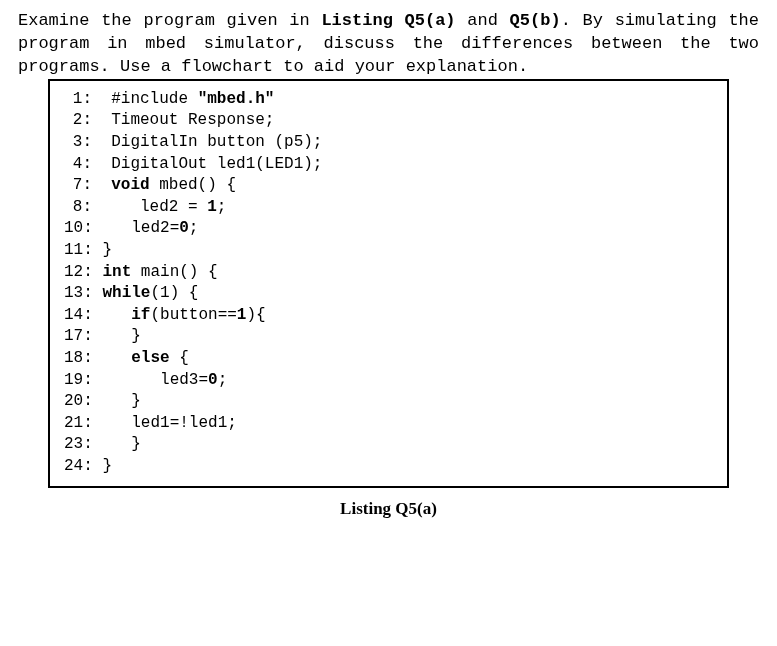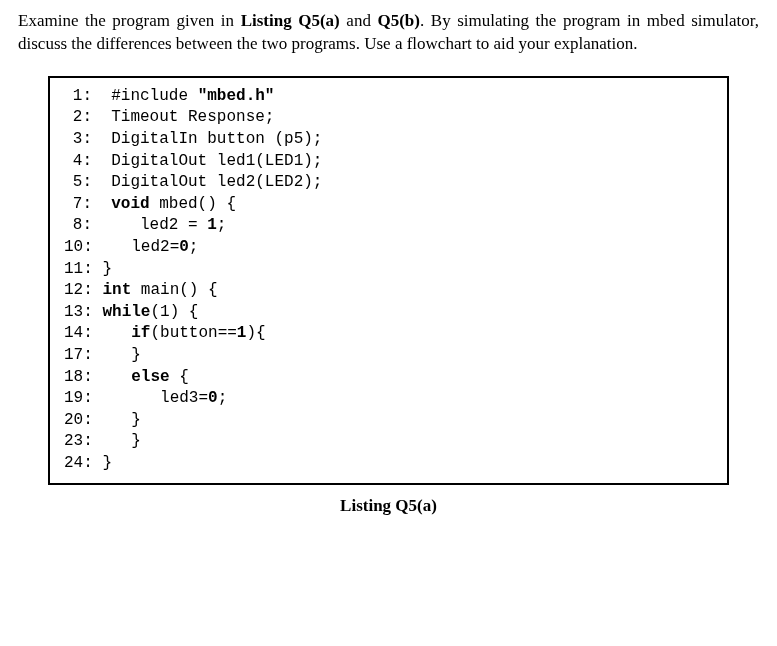--- a/index.html
+++ b/index.html
@@ -12,21 +12,21 @@
       background: #ffffff;
       width: 777px;
       height: 646px;
       padding: 10px 18px;
       font-size: 17px;
       line-height: 1.35;
       color: #000;
     }
     .question-text {
       text-align: justify;
-      margin-bottom: 20px;
+      font-family: Liberation Mono, monospace;
     }
     .bold {
       font-weight: bold;
     }
     .code-box {
       border: 2px solid #000;
       margin-left: 30px;
       margin-right: 30px;
       padding: 8px 14px;
       background: #fff;
@@ -60,30 +60,30 @@
 <div class="question-text">
   <span>Examine the program given in </span><span class="bold">Listing Q5(a)</span><span> and </span><span class="bold">Q5(b)</span><span>. By simulating the program in mbed simulator, discuss the differences between the two programs. Use a flowchart to aid your explanation.</span>
 </div>
 
 <div class="code-box">
   <div id="code-container">
       <div class="code-line"><span class="code-ln">1:</span><span>  #include </span><span class="code-kw">"mbed.h"</span><span></span></div>
       <div class="code-line"><span class="code-ln">2:</span><span>  Timeout Response;</span><span></span><span></span></div>
       <div class="code-line"><span class="code-ln">3:</span><span>  DigitalIn button (p5);</span><span></span><span></span></div>
       <div class="code-line"><span class="code-ln">4:</span><span>  DigitalOut led1(LED1);</span><span></span><span></span></div>
-      <div class="code-line"><span class="code-ln">5:</span><span>  DigitalOut led2(LED2);</span><span></span><span></span></div>
       <div class="code-line"><span class="code-ln">7:</span><span>  </span><span class="code-kw">void</span><span> mbed() {</span></div>
       <div class="code-line"><span class="code-ln">8:</span><span>     led2 = </span><span class="code-kw">1</span><span>;</span></div>
       <div class="code-line"><span class="code-ln">10:</span><span>    led2=</span><span class="code-kw">0</span><span>;</span></div>
       <div class="code-line"><span class="code-ln">11:</span><span> }</span><span></span><span></span></div>
       <div class="code-line"><span class="code-ln">12:</span><span> </span><span class="code-kw">int</span><span> main() {</span></div>
       <div class="code-line"><span class="code-ln">13:</span><span> </span><span class="code-kw">while</span><span>(1) {</span></div>
       <div class="code-line"><span class="code-ln">14:</span><span>    </span><span class="code-kw">if</span><span>(button==</span><span class="code-kw">1</span><span>){</span></div>
       <div class="code-line"><span class="code-ln">17:</span><span>    }</span><span></span><span></span></div>
       <div class="code-line"><span class="code-ln">18:</span><span>    </span><span class="code-kw">else</span><span> {</span></div>
       <div class="code-line"><span class="code-ln">19:</span><span>       led3=</span><span class="code-kw">0</span><span>;</span></div>
       <div class="code-line"><span class="code-ln">20:</span><span>    }</span><span></span><span></span></div>
+      <div class="code-line"><span class="code-ln">21:</span><span>    led1=!led1;</span><span></span><span></span></div>
       <div class="code-line"><span class="code-ln">23:</span><span>    }</span><span></span><span></span></div>
       <div class="code-line"><span class="code-ln">24:</span><span> }</span><span></span><span></span></div>
     </div>
 </div>
 
 <div class="caption">Listing Q5(a)</div>
 
 </body></html>

